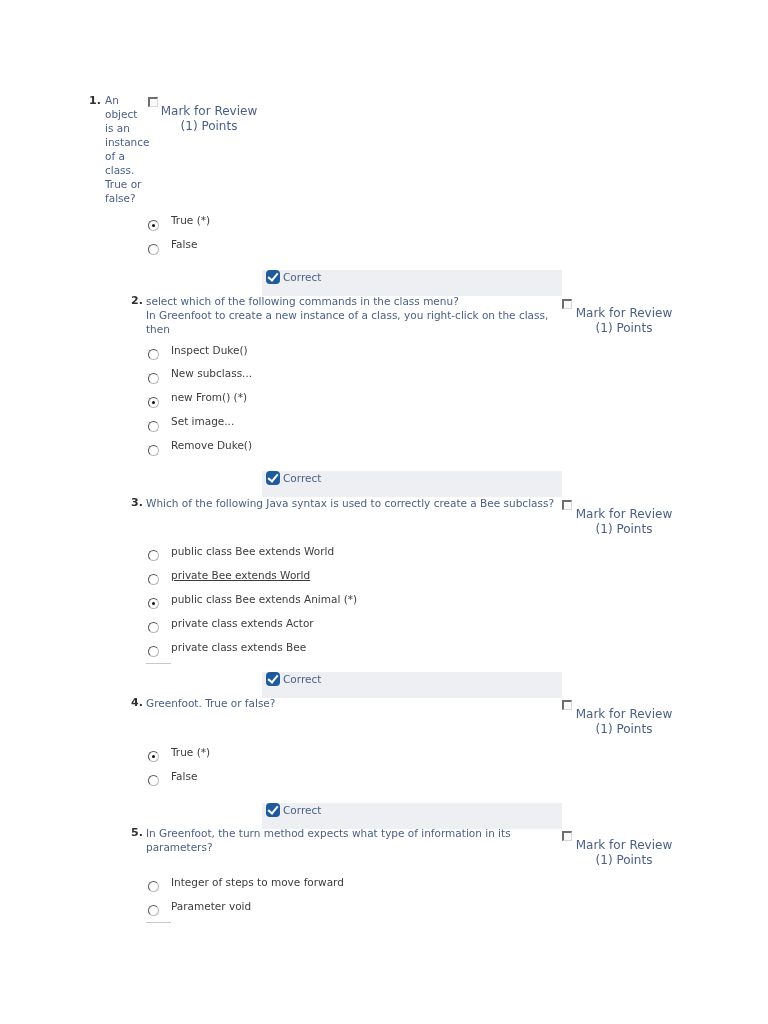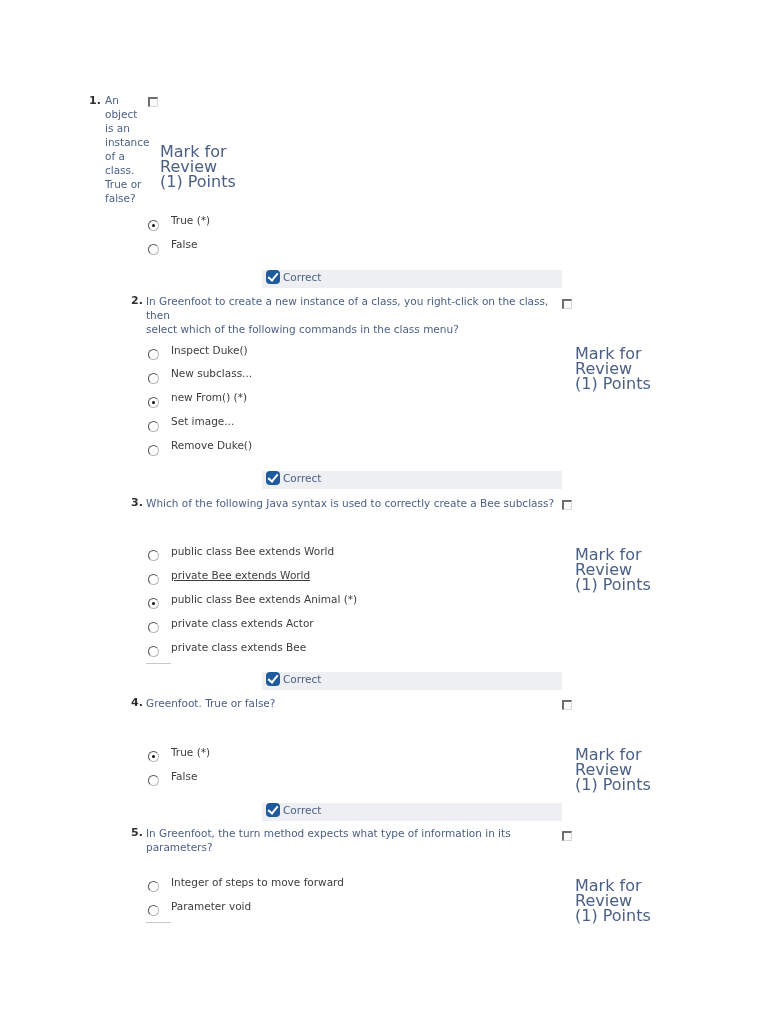--- a/index.html
+++ b/index.html
@@ -1,30 +1,30 @@
 <!DOCTYPE html>
 <html><head>
   <meta charset="utf-8">
   <style>
     html, body { margin:0; padding:0; background:#ffffff; }
     body { width:768px; height:1024px; position:relative; overflow:hidden;
       font-family:"DejaVu Sans", "Liberation Sans", sans-serif; font-size:10.5px; color:#3b3b3b; }
     .abs { position:absolute; }
     .qnum { font-weight:bold; color:#2f2f2f; font-size:11px; }
     .qtext { color:#4a5f86; line-height:14px; font-size:10.5px; }
-    .mark { color:#4a5f86; text-align:left; line-height:15px; font-size:16px;margin-top:40px; }
+    .mark { color:#4a5f86; text-align:center; line-height:15px; font-size:12px; }
     .checkbox { width:10px; height:10px; border-top:2px solid #6e6e6e; border-left:2px solid #6e6e6e;
       border-right:1px solid #d8d8d8; border-bottom:1px solid #d8d8d8; background:#fafafa; box-sizing:border-box; }
     .radio { width:11px; height:11px; border-radius:50%; box-sizing:border-box;
       border:1.5px solid #b8b8b8; border-top-color:#555; border-left-color:#555; background:#fff; }
     .radio.sel::after { content:""; position:absolute; left:2.5px; top:2.5px; width:3.5px; height:3.5px;
       border-radius:50%; background:#111; }
     .radio { position:absolute; }
     .optlabel { color:#3c3c3c; font-size:10.5px; }
-    .correct-bar { background:#eeeff2; height:18px; width:300px; }
+    .correct-bar { background:#eeeff2; height:26px; width:300px; }
     .check-icon { width:14px; height:14px; border-radius:4px; background:#1e5b9e; position:absolute; left:4px; top:0px; }
     .check-icon::after { content:""; position:absolute; left:4px; top:1px; width:4px; height:8px;
       border-right:2px solid #fff; border-bottom:2px solid #fff; transform:rotate(40deg); }
     .correct-label { position:absolute; left:21px; top:0px; color:#4a5f86; font-size:10.5px; line-height:14px; }
     .underline { height:1px; background:#c8c8c8; width:25px; }
   </style>
 </head>
 <body>
 
 <div>
@@ -54,22 +54,22 @@
   </div>
   <div class="abs correct-bar" style="left:262px;top:270px;">
     <span class="check-icon"></span>
     <span class="correct-label">Correct</span>
   </div>
 </div>
 
 <div>
   <span class="abs qnum" style="left:131px;top:294px;">2.</span>
   <div class="abs qtext" style="left:146px;top:294px;width:420px;">
+    <div>select which of the following commands in the class menu?</div>
     <div>In Greenfoot to create a new instance of a class, you right-click on the class, then</div>
-    <div>select which of the following commands in the class menu?</div>
   </div>
   <div class="abs checkbox" style="left:562px;top:299px;"></div>
   <div class="abs mark" style="left:575px;top:306px;width:98px;">
     <div>Mark for Review</div>
     <div>(1) Points</div>
   </div>
   <div>
     <span class="radio" style="left:148px;top:349px;"></span>
     <span class="abs optlabel" style="left:171px;top:344px;">Inspect Duke()</span>
   </div>

